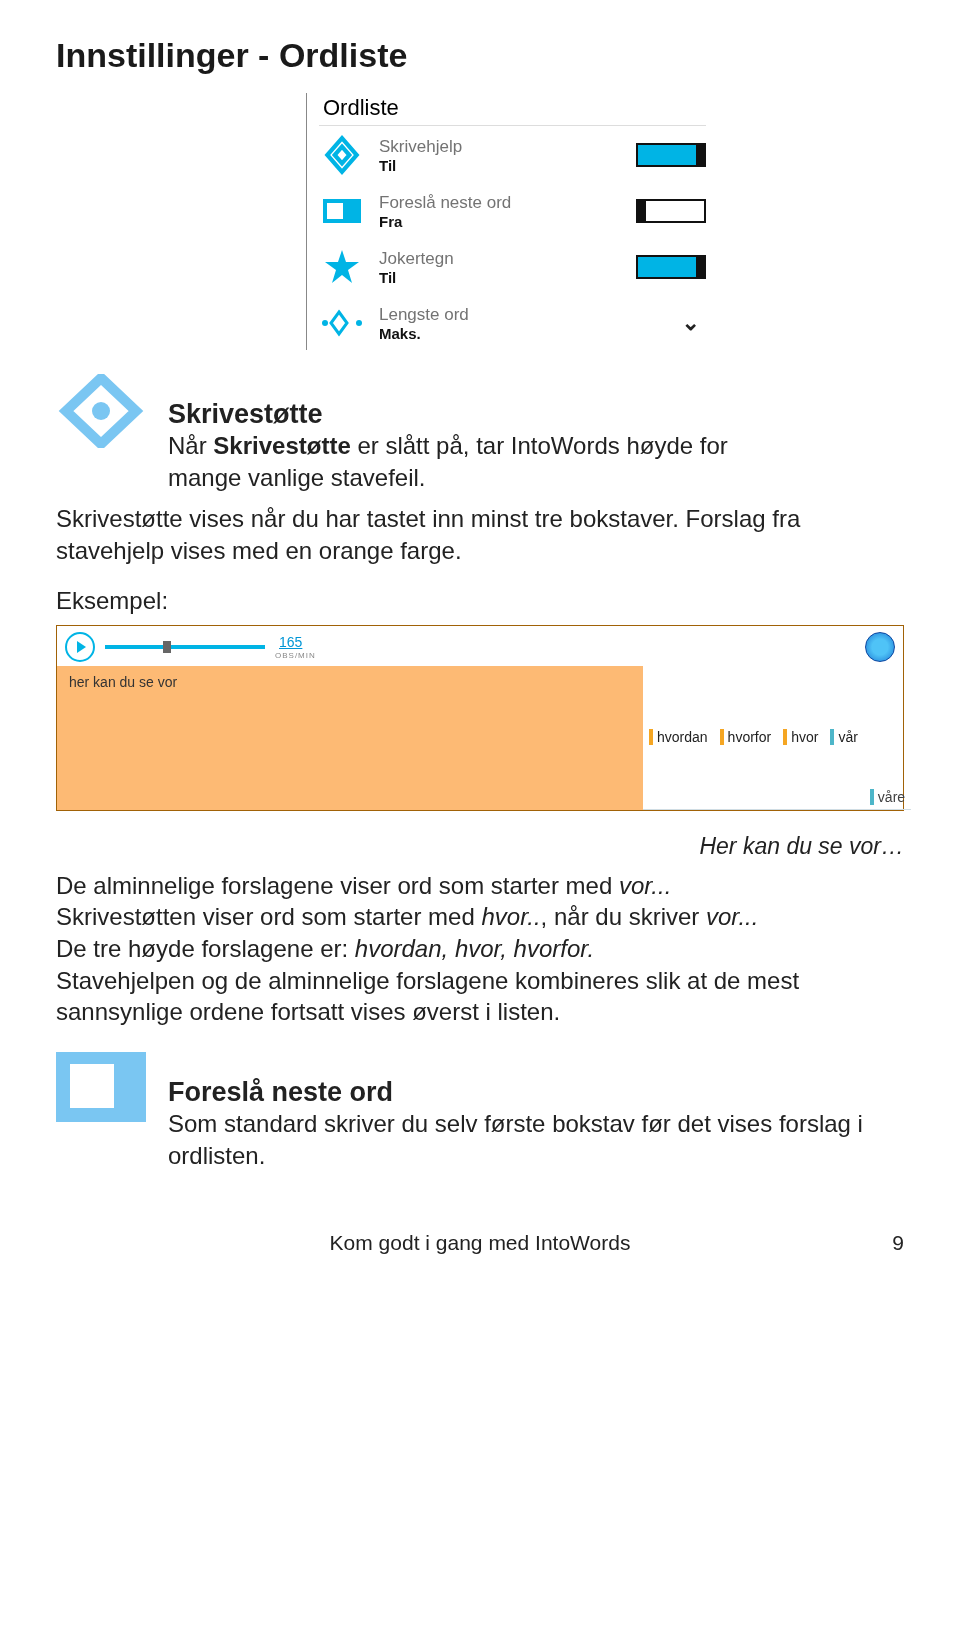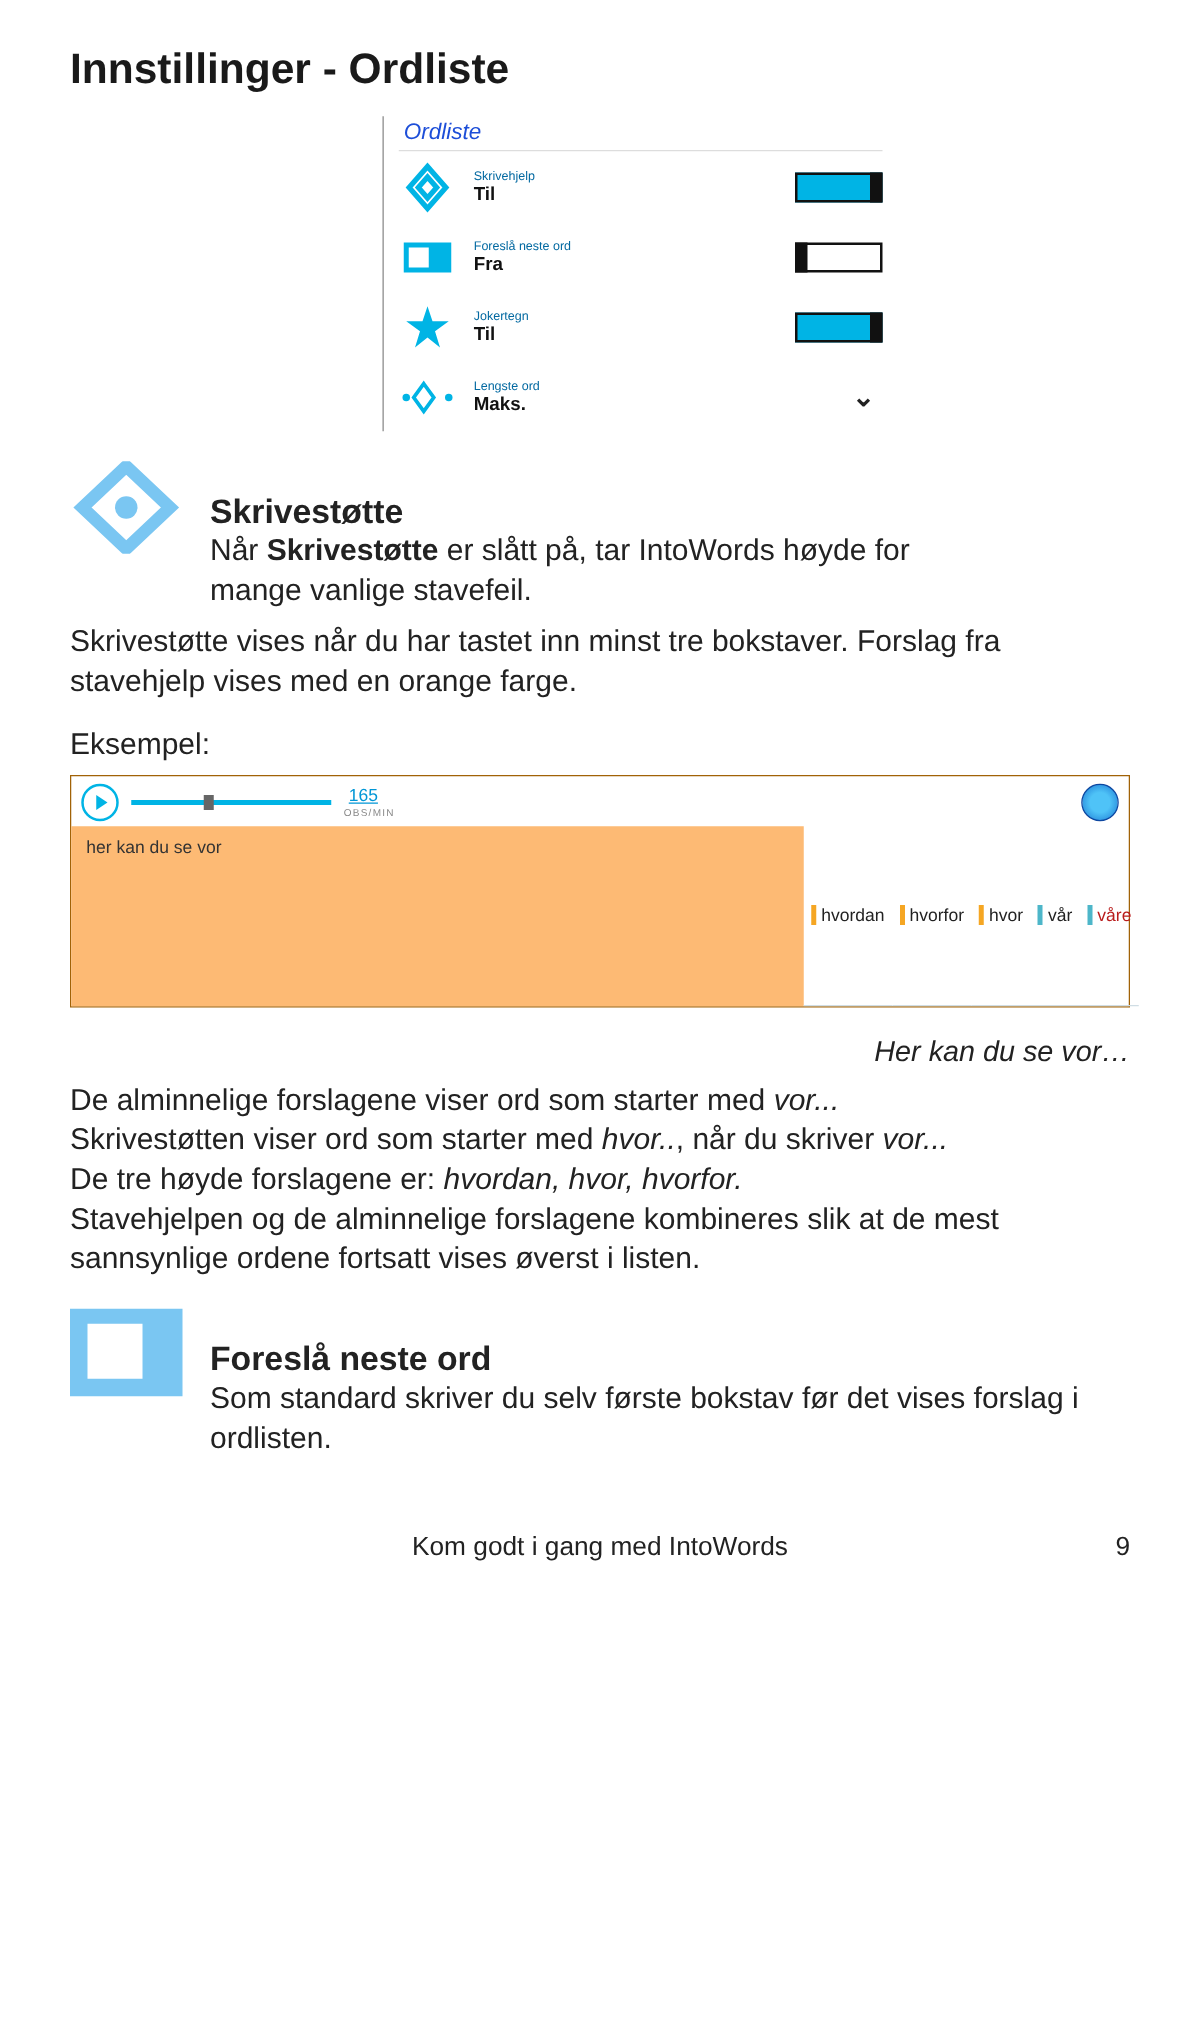--- a/index.html
+++ b/index.html
@@ -18,44 +18,43 @@
   }
   
   .settings-panel {
     margin-left: 250px;
     border-left: 1px solid #888;
     padding-left: 12px;
     width: 400px;
     margin-bottom: 24px;
   }
   .panel-header {
-    color: #1d4ed8;
-    font-size: 18px;
+    color: #000000;
+    font-size: 22px;
     padding: 2px 0 4px 4px;
     border-bottom: 1px solid #ddd;
-    font-style: italic;
   }
   .setting-row {
     display: flex;
     align-items: center;
     padding: 6px 0 4px 0;
     gap: 14px;
   }
   .setting-icon {
     width: 46px;
     height: 46px;
     display: flex;
     align-items: center;
     justify-content: center;
     color: #00b4e5;
   }
   .setting-body { flex: 1; }
   .setting-label-sm {
-    color: #0369a1;
-    font-size: 10px;
+    color: #737373;
+    font-size: 17px;
     margin-bottom: 0px;
   }
   .setting-state {
     font-weight: 700;
     font-size: 15px;
     color: #111;
   }
   .toggle {
     width: 70px;
     height: 24px;
@@ -183,21 +182,21 @@
   .suggest-item {
     border-bottom: 1px solid #d0dde4;
     padding: 4px 6px;
     font-size: 14px;
     display: flex;
     align-items: center;
     gap: 4px;
   }
   .suggest-item .bar { width: 4px; height: 16px; background: #f5a623; }
   .suggest-item.teal .bar { background: #4db6c9; }
-  .suggest-item:last-child { color: #b91c1c; }
+  .suggest-item:last-child { color: #404040; align-items: flex-end; }
 
   .caption {
     text-align: right;
     font-style: italic;
     font-size: 23px;
     margin: 4px 0 10px 0;
   }
 
   .body-text {
     font-size: 24px;

